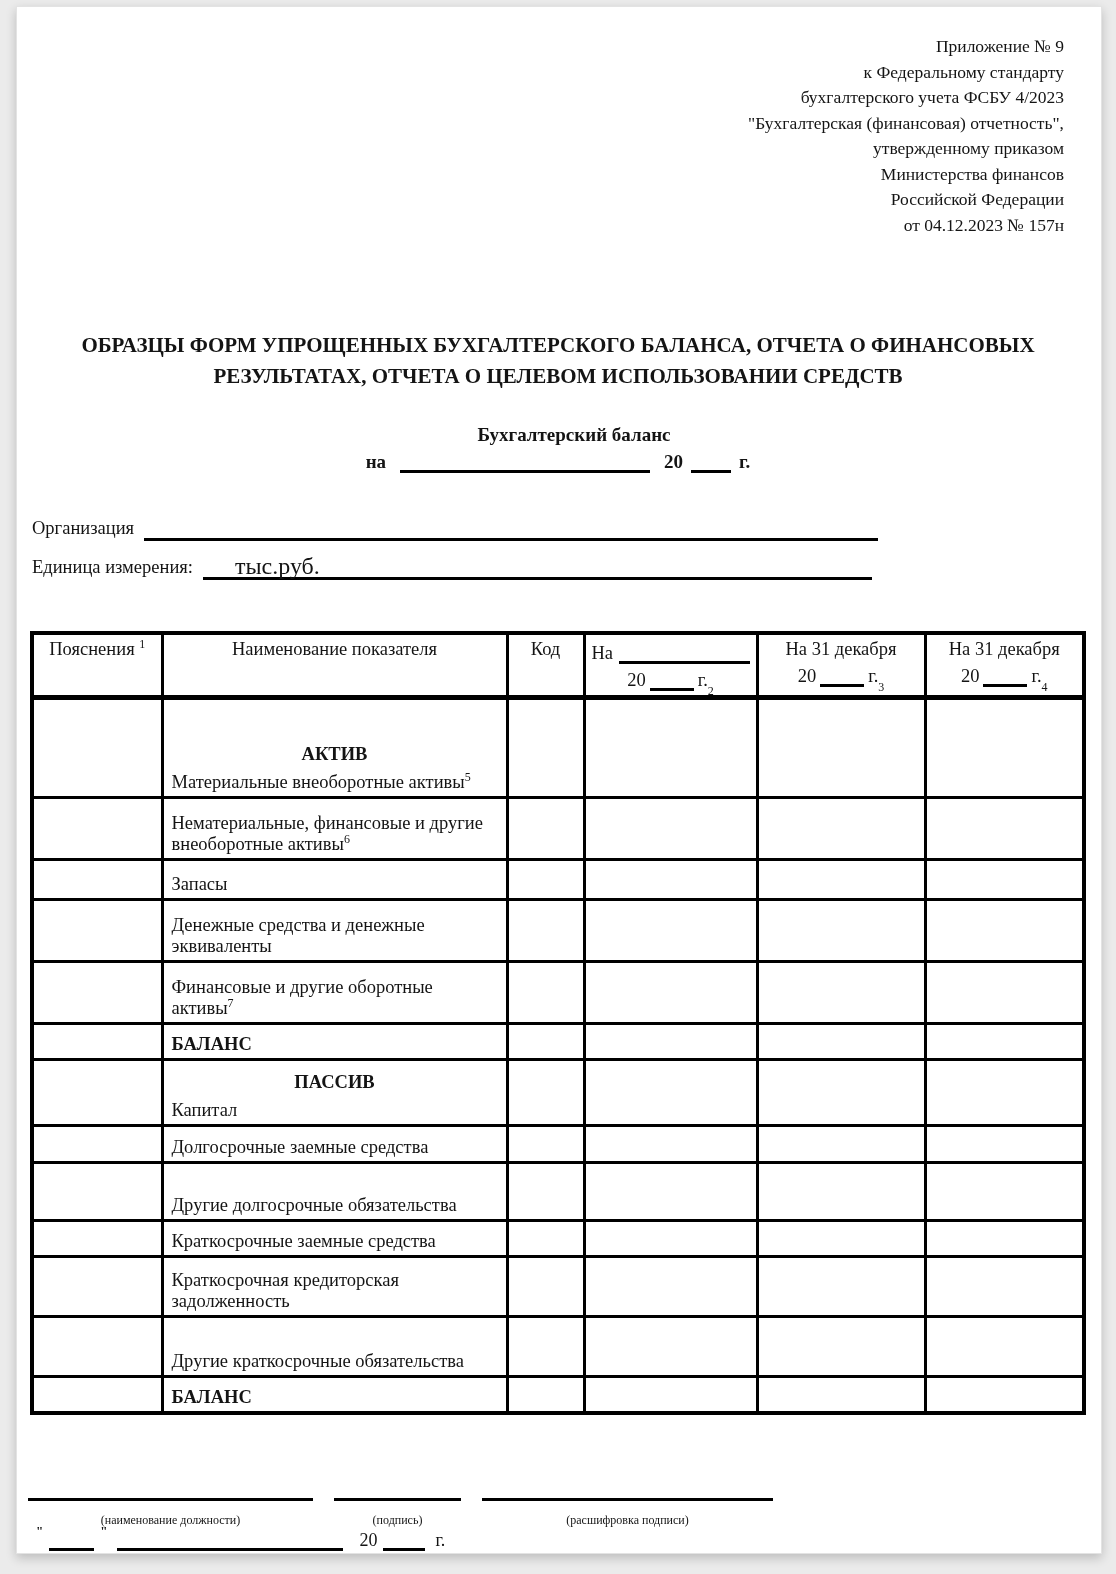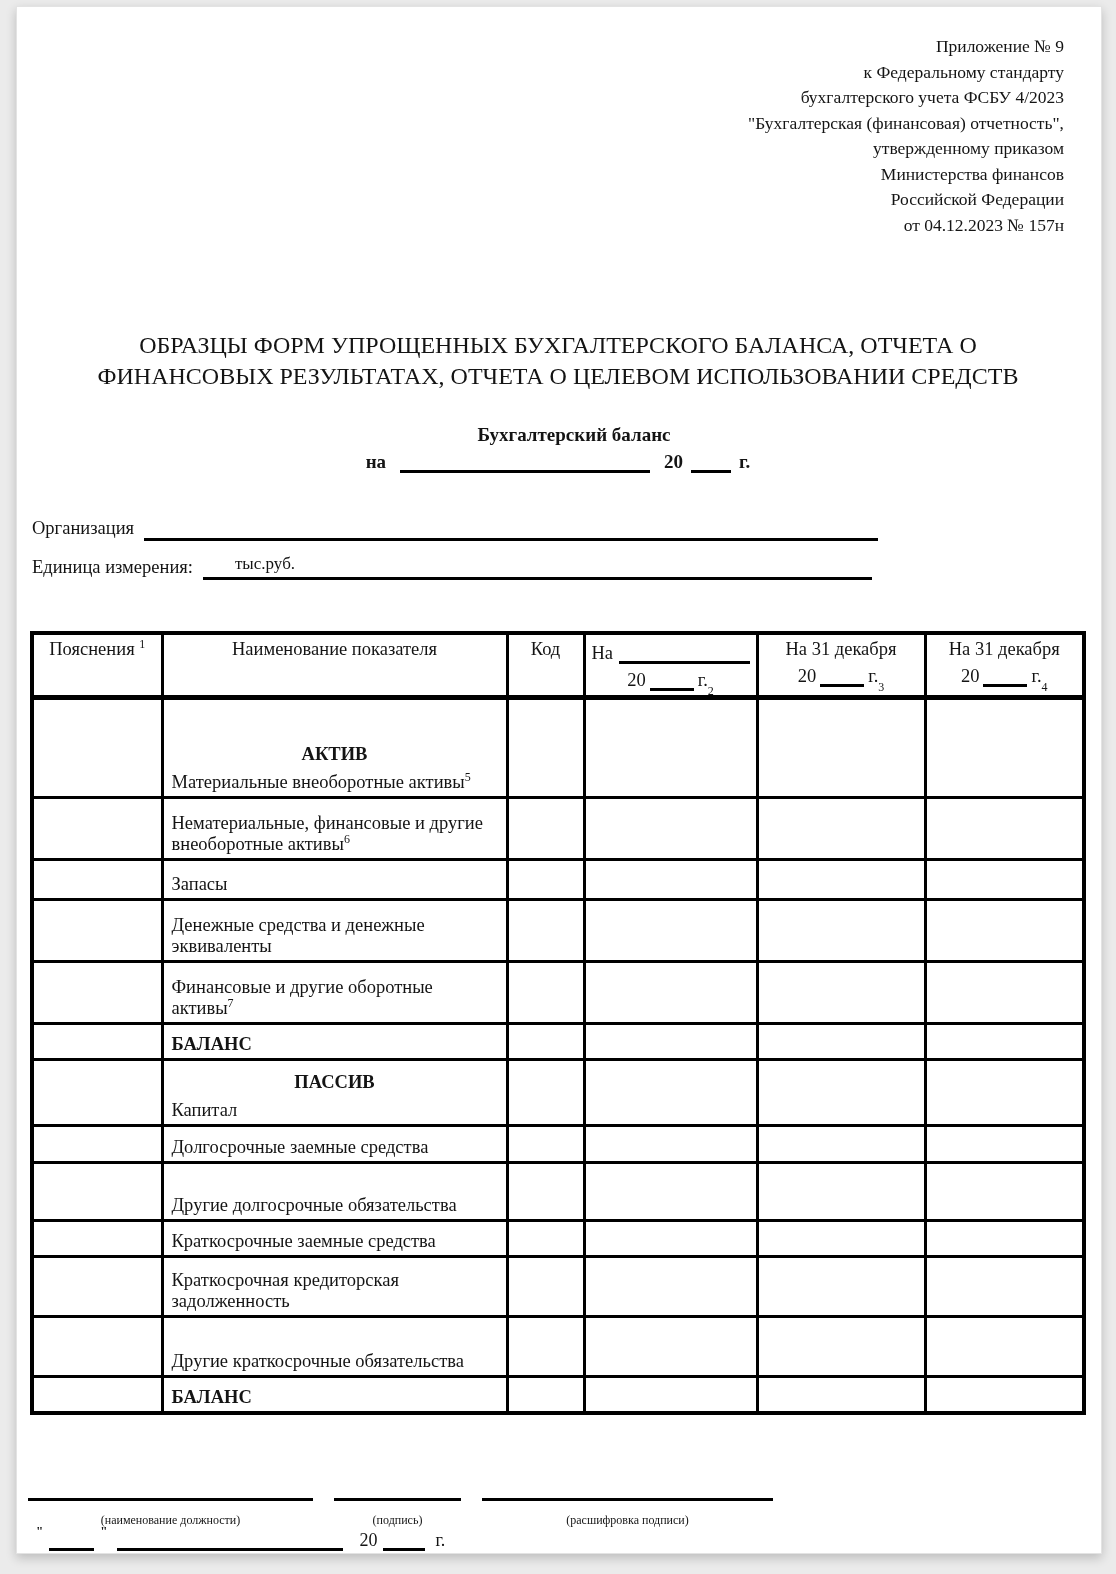--- a/index.html
+++ b/index.html
@@ -18,39 +18,39 @@
 
   
   .ref-block{
     position:absolute;top:34px;right:52px;width:460px;
     text-align:right;font-size:17.5px;line-height:25.5px;
   }
 
   
   .main-title{
     position:absolute;top:330px;left:58px;width:1000px;
-    text-align:center;font-weight:normal;font-size:24px;line-height:31px;
+    text-align:center;font-weight:bold;font-size:21px;line-height:31px;
   }
   .form-title{
     position:absolute;top:424px;left:16px;width:1116px;
     text-align:center;font-weight:bold;font-size:19px;
   }
   .form-date{
     position:absolute;top:450px;left:0;width:1116px;
     display:flex;justify-content:center;align-items:flex-end;
     font-weight:bold;font-size:19px;
   }
   .bl{display:inline-block;border-bottom:3px solid #000;height:20px;}
 
   
   .org-line{position:absolute;top:514px;left:32px;width:846px;display:flex;align-items:flex-end;font-size:18.5px;justify-content:flex-end;}
   .unit-line{position:absolute;top:553px;left:32px;width:840px;display:flex;align-items:flex-end;font-size:18.5px;}
   .line-label{white-space:nowrap;padding-bottom:2px;}
   .fill-line{flex:1;border-bottom:3px solid #000;height:24px;margin-left:10px;}
-  .fill-line .inline-val{padding-left:32px;font-size:17px;}
+  .fill-line .inline-val{padding-left:32px;font-size:24px;}
 
   
   table.bs{
     position:absolute;top:631px;left:30px;width:1052px;
     border-collapse:collapse;table-layout:fixed;
     font-size:18.5px;
   }
   table.bs,table.bs th,table.bs td{border:3px solid #000;}
   table.bs{border-width:4px;}
   table.bs thead th{border-bottom-width:5px;}

